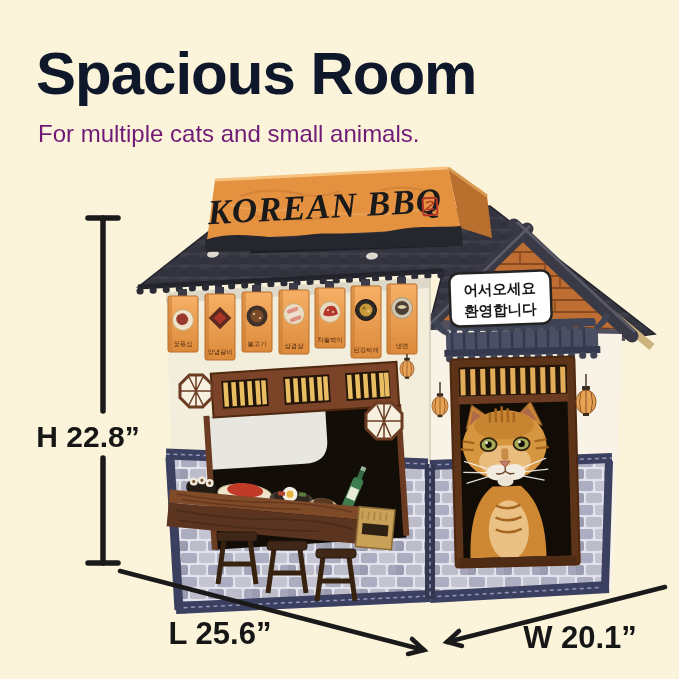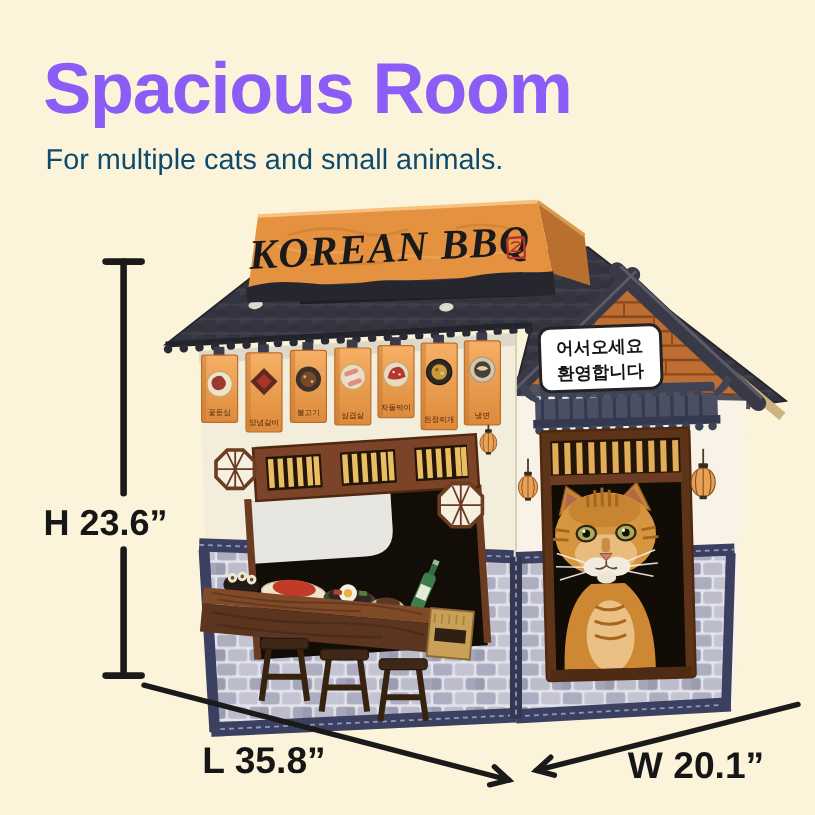--- a/index.html
+++ b/index.html
@@ -1,21 +1,21 @@
 <!DOCTYPE html>
 <html><head>
 <meta charset="utf-8">
 <style>
   html,body { margin:0; padding:0; background:#FBF4DB; }
   .canvas { position:relative; width:679px; height:679px; background:#FBF4DB; overflow:hidden;
             font-family:"Liberation Sans", sans-serif; }
   .scene { position:absolute; left:0; top:0; }
   .title { position:absolute; left:36px; top:44px; font-size:60px; font-weight:800;
-           letter-spacing:-1px; color:#8b5cf6; line-height:1; }
-  .subtitle { position:absolute; left:38px; top:120px; font-size:24px; color:#0c4a6e; line-height:1.2; }
+           letter-spacing:-1px; color:#0f172a; line-height:1; }
+  .subtitle { position:absolute; left:38px; top:120px; font-size:24px; color:#701a75; line-height:1.2; }
   .dim { position:absolute; font-weight:800; color:#161616; text-align:center; width:164px; }
   .dim-h { left:6px;   top:420px; font-size:30px; }
   .dim-l { left:138px; top:616px; font-size:31px; }
   .dim-w { left:498px; top:620px; font-size:31px; }
   svg text { font-family:"DejaVu Sans", sans-serif; }
   .k-text { font-family:"DejaVu Sans", sans-serif; font-weight:bold; fill:#151515; }
   .banner-label { font-size:6.3px; fill:#4A2A10; font-family:"DejaVu Sans", sans-serif; }
   .sign-text { font-family:"Liberation Serif", serif; font-style:italic; font-weight:bold;
                fill:#1A1A1A; font-size:35px; letter-spacing:1px; }
 </style>
@@ -353,17 +353,17 @@
     <polyline points="408,654 424,650 412,639"></polyline>
   </g>
   <g stroke="#1A1A1A" stroke-width="4.5" stroke-linecap="round" fill="none">
     <path d="M665,587 L447,642"></path>
     <polyline points="459,631 447,642 462,646"></polyline>
   </g>
 </svg>
 
 <div class="title">Spacious Room</div>
 <div class="subtitle">For multiple cats and small animals.</div>
-<div class="dim dim-h">H 23.6”</div>
-<div class="dim dim-l">L 35.8”</div>
+<div class="dim dim-h">H 22.8”</div>
+<div class="dim dim-l">L 25.6”</div>
 <div class="dim dim-w">W 20.1”</div>
 
 </div>
 
 </body></html>

